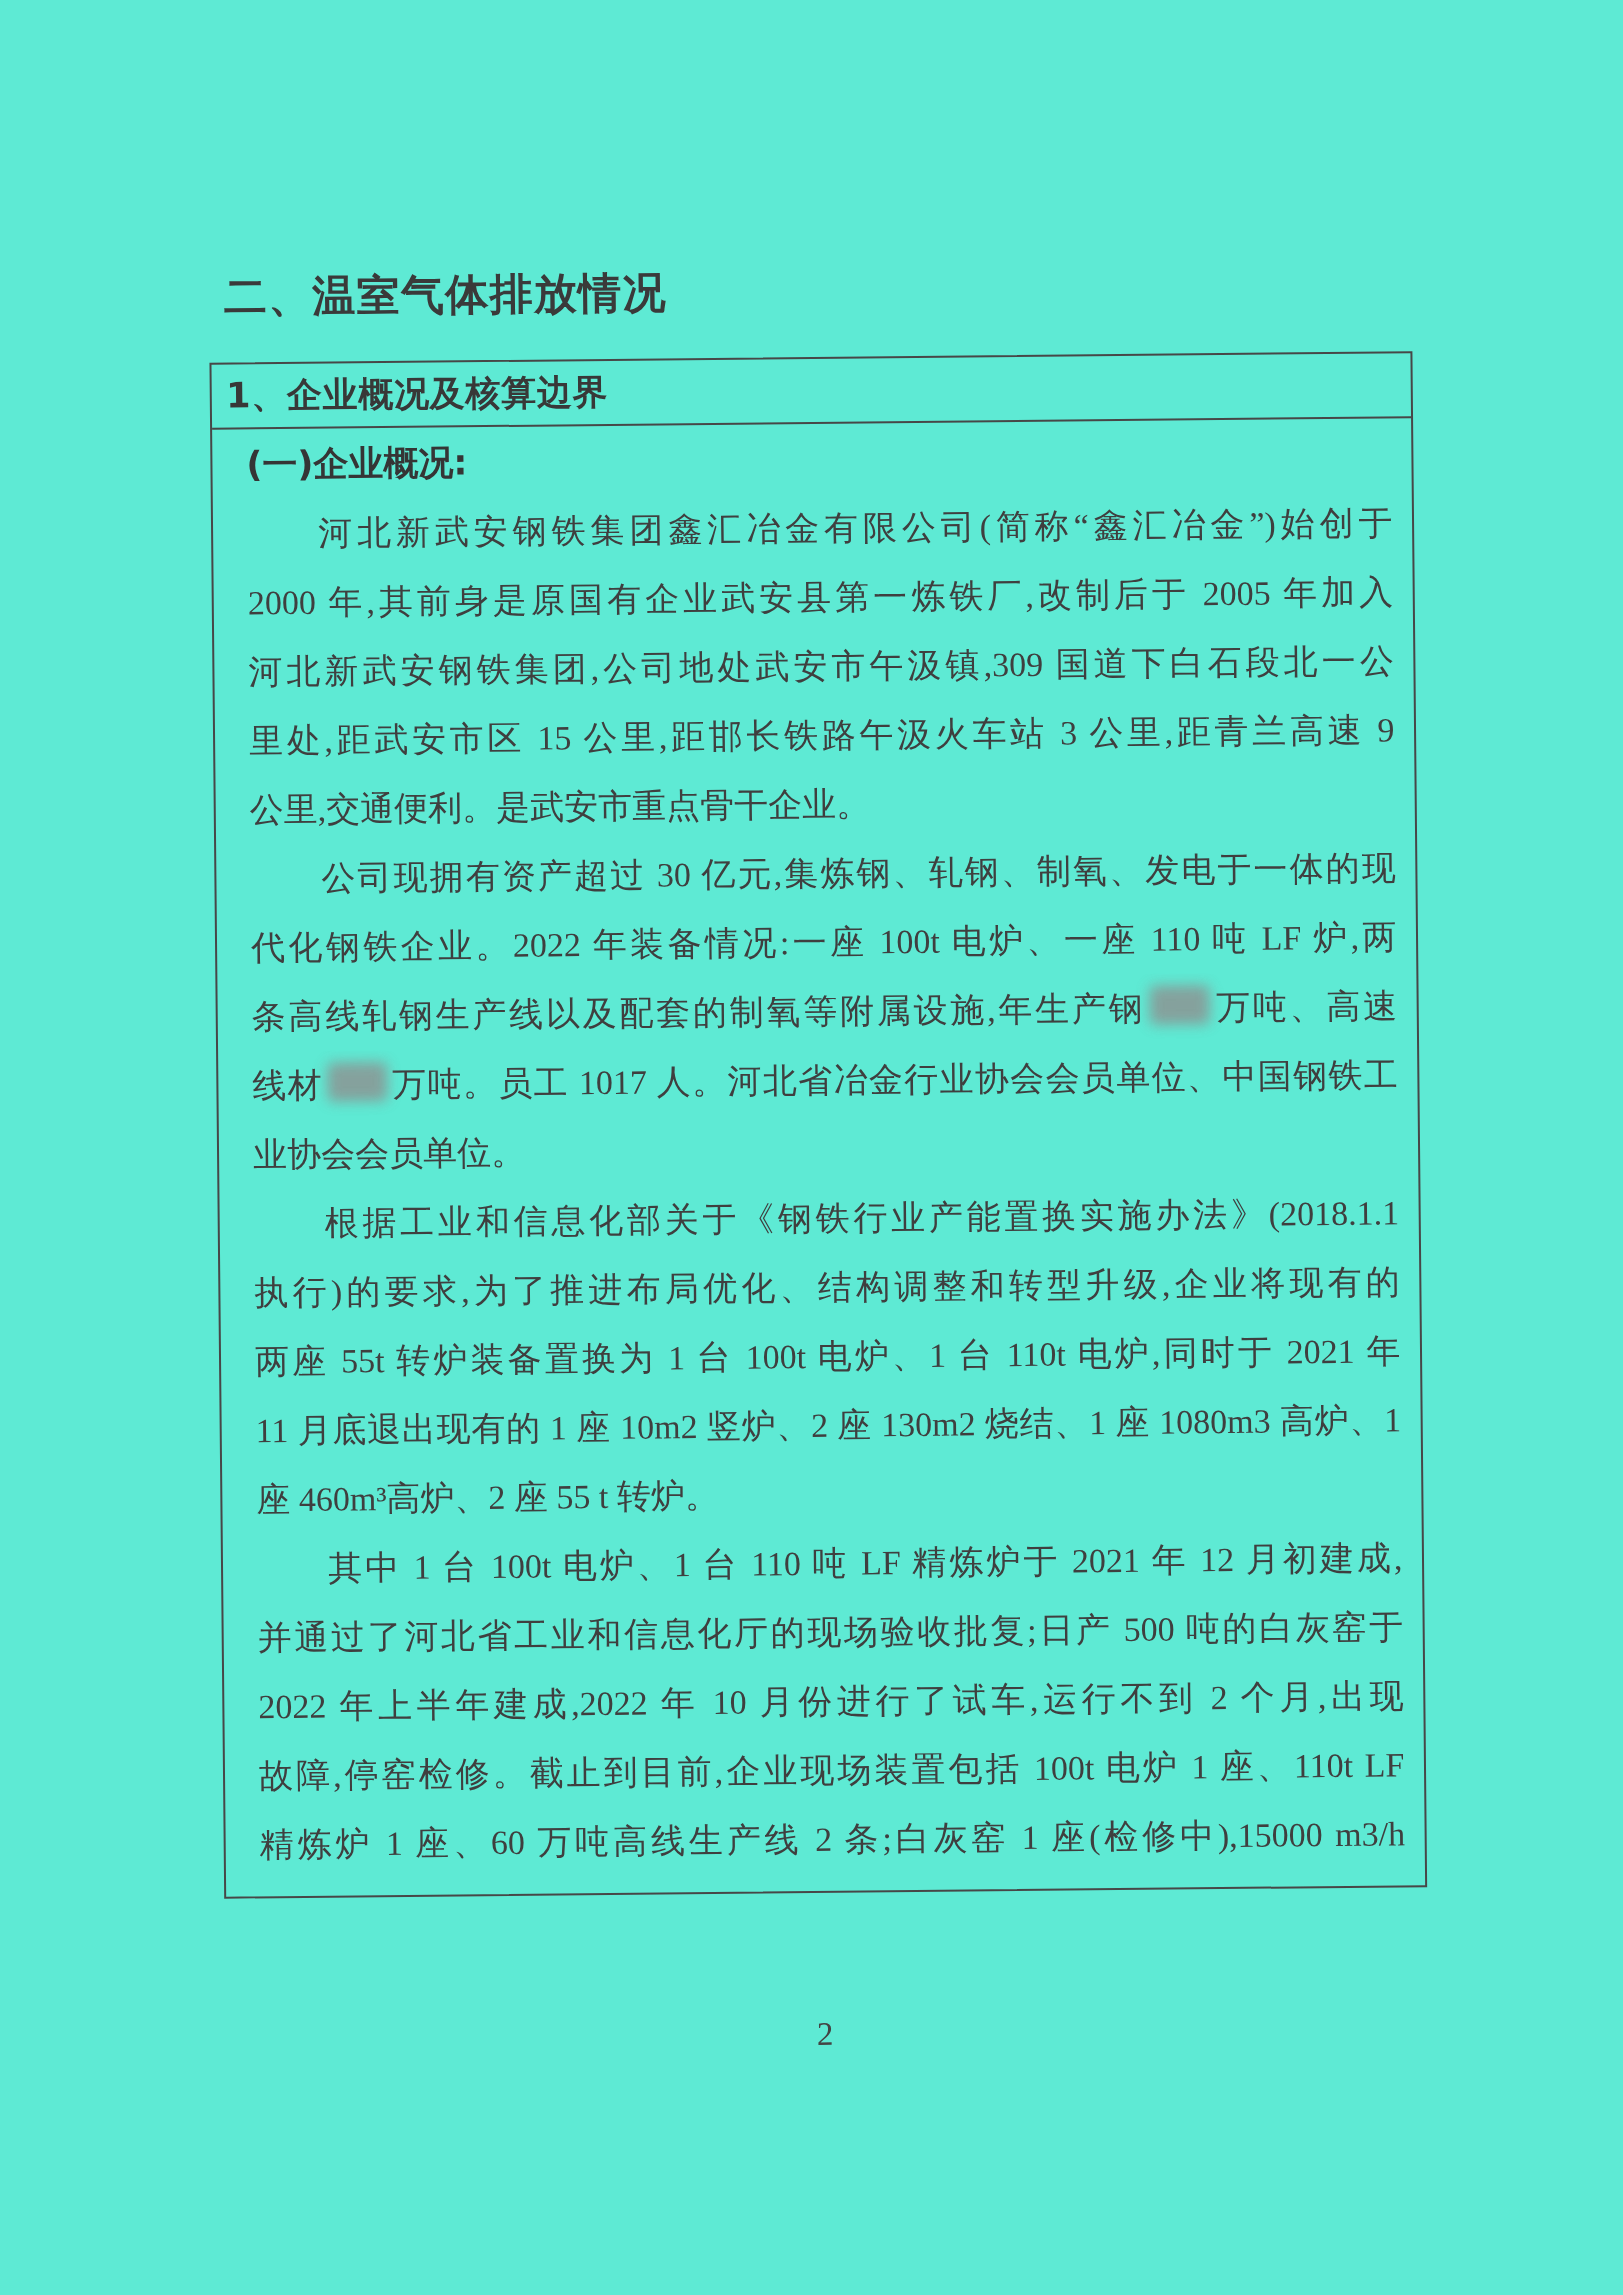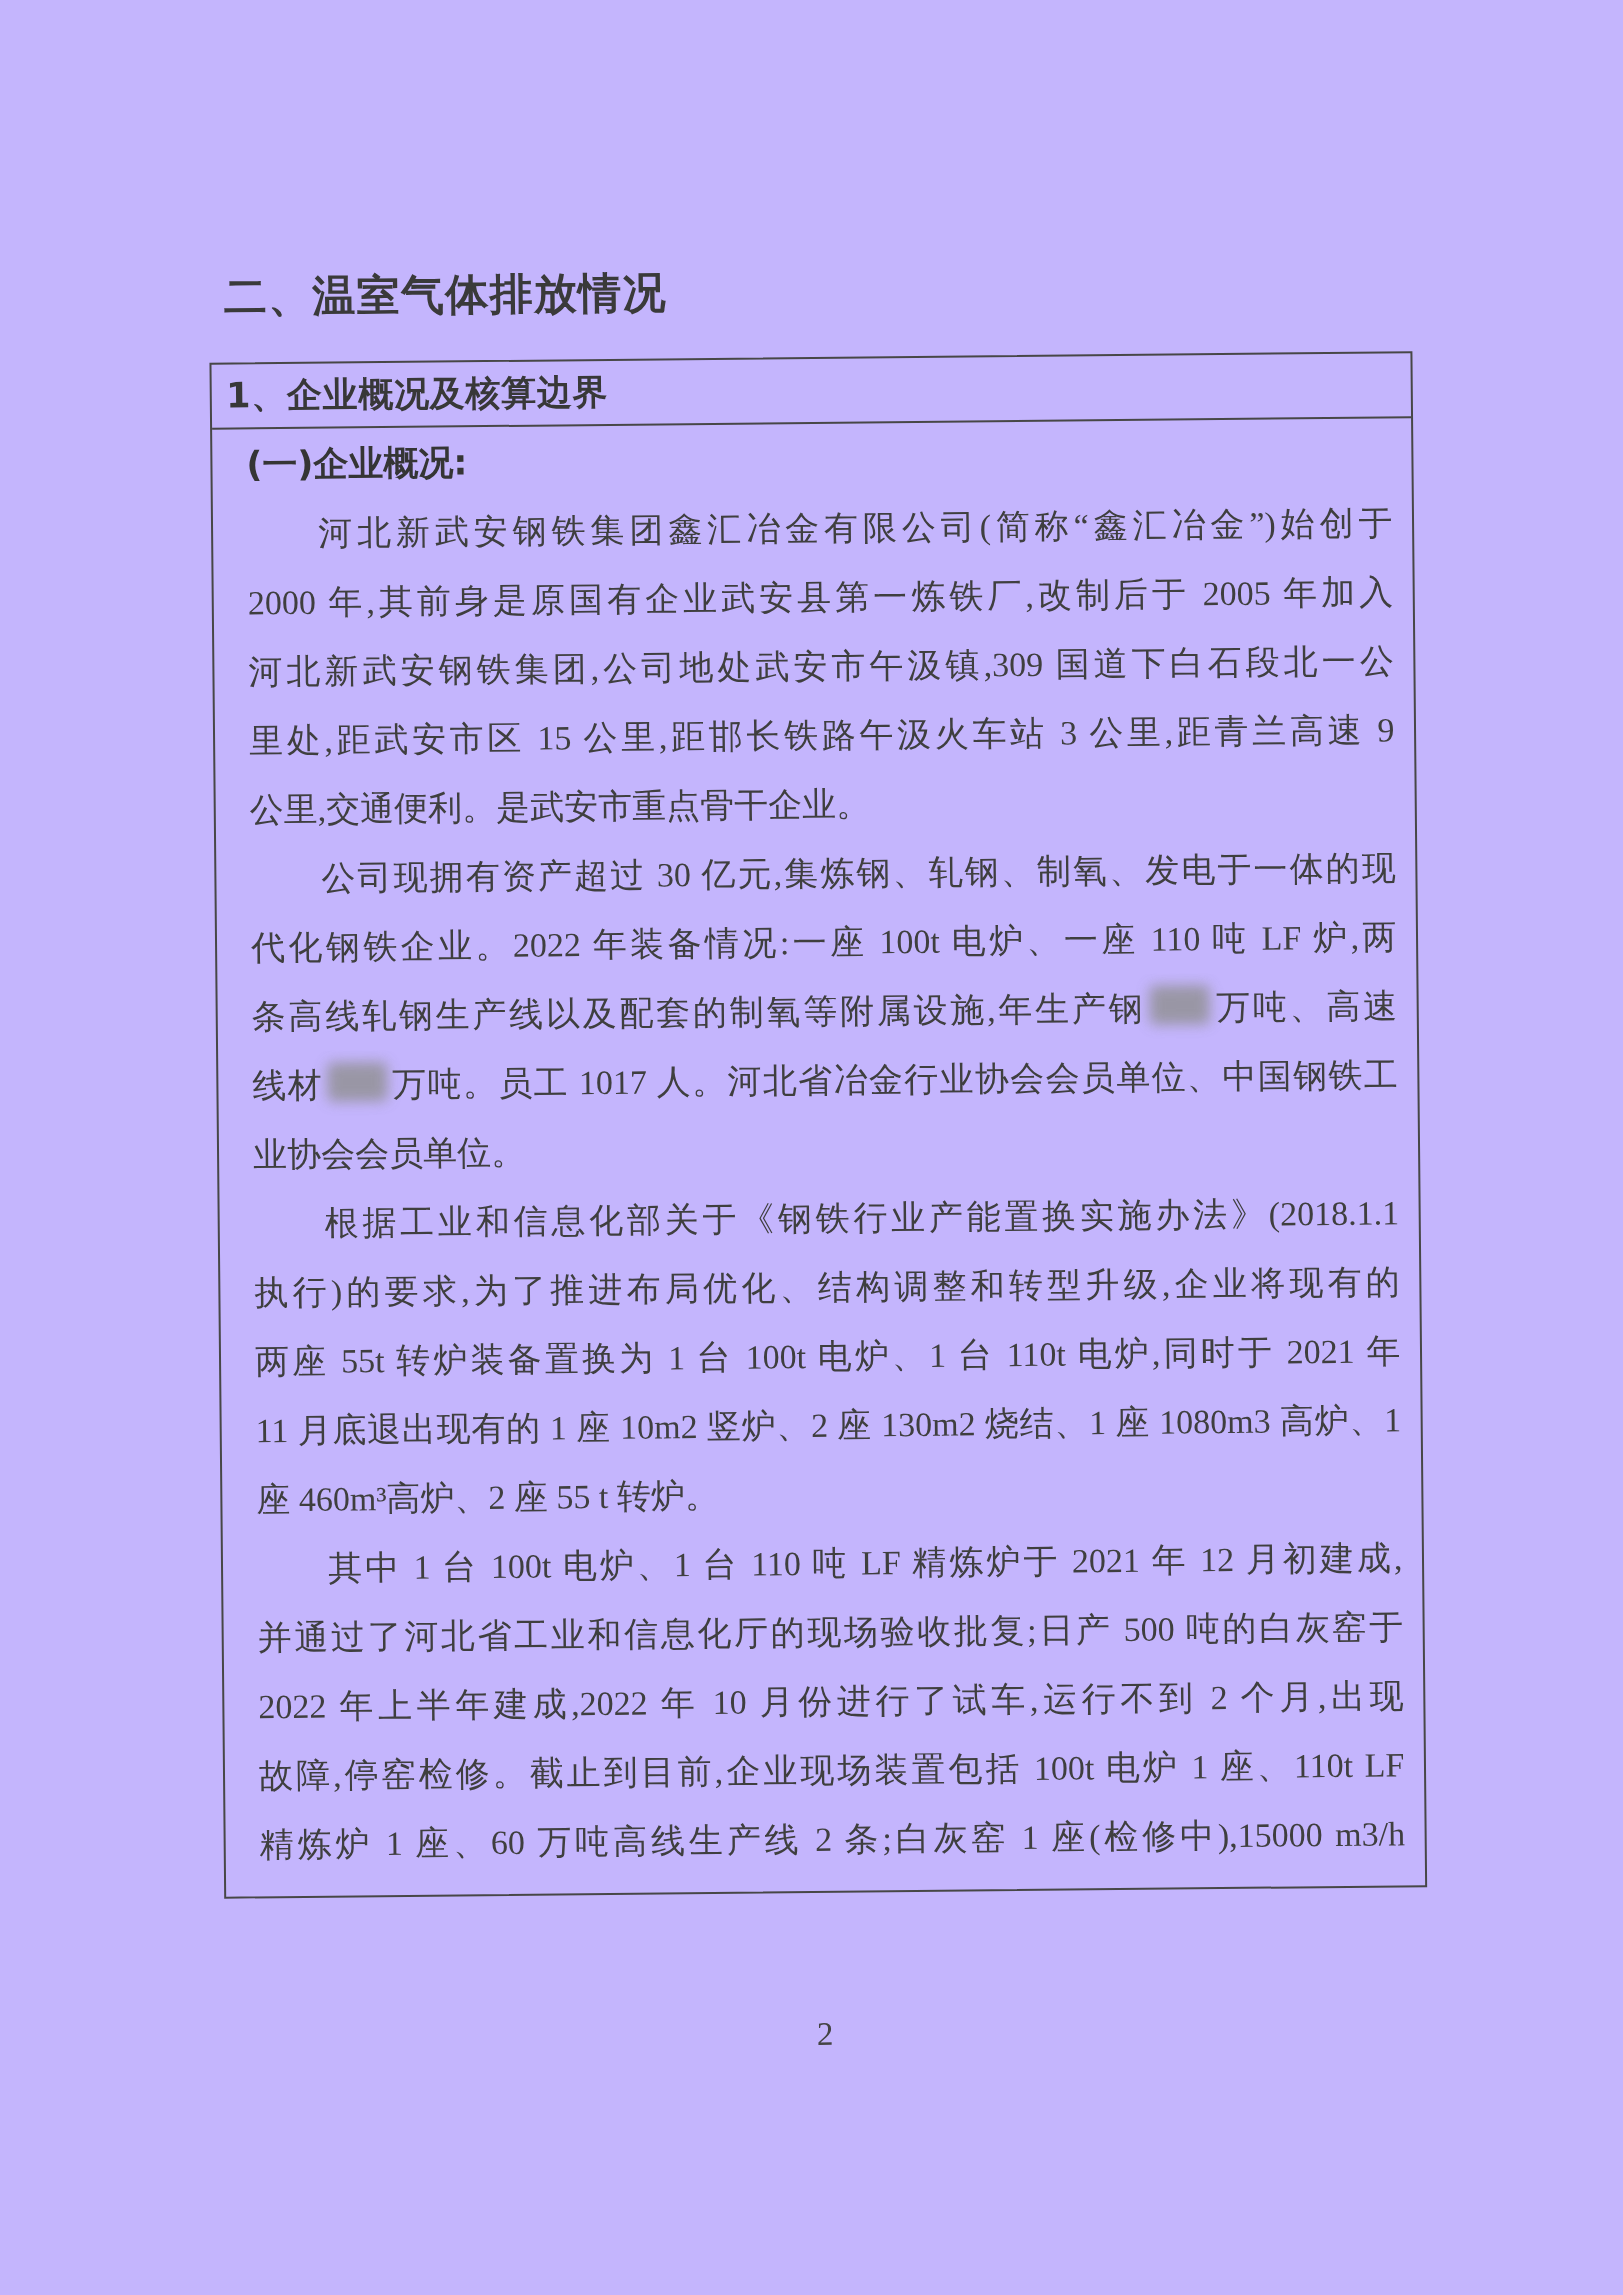--- a/index.html
+++ b/index.html
@@ -4,21 +4,21 @@
 <style>
   html, body {
     margin: 0;
     padding: 0;
     background: #ffffff;
   }
   .sheet {
     position: relative;
     width: 1623px;
     height: 2295px;
-    background: #c4b5fd;
+    background: #5eead4;
     overflow: hidden;
     font-family: "Liberation Serif", "DejaVu Serif", serif;
     color: #3d3d3d;
   }
   
   .content {
     position: absolute;
     inset: 0;
     transform: rotate(-0.55deg);
     transform-origin: 812px 1145px;

